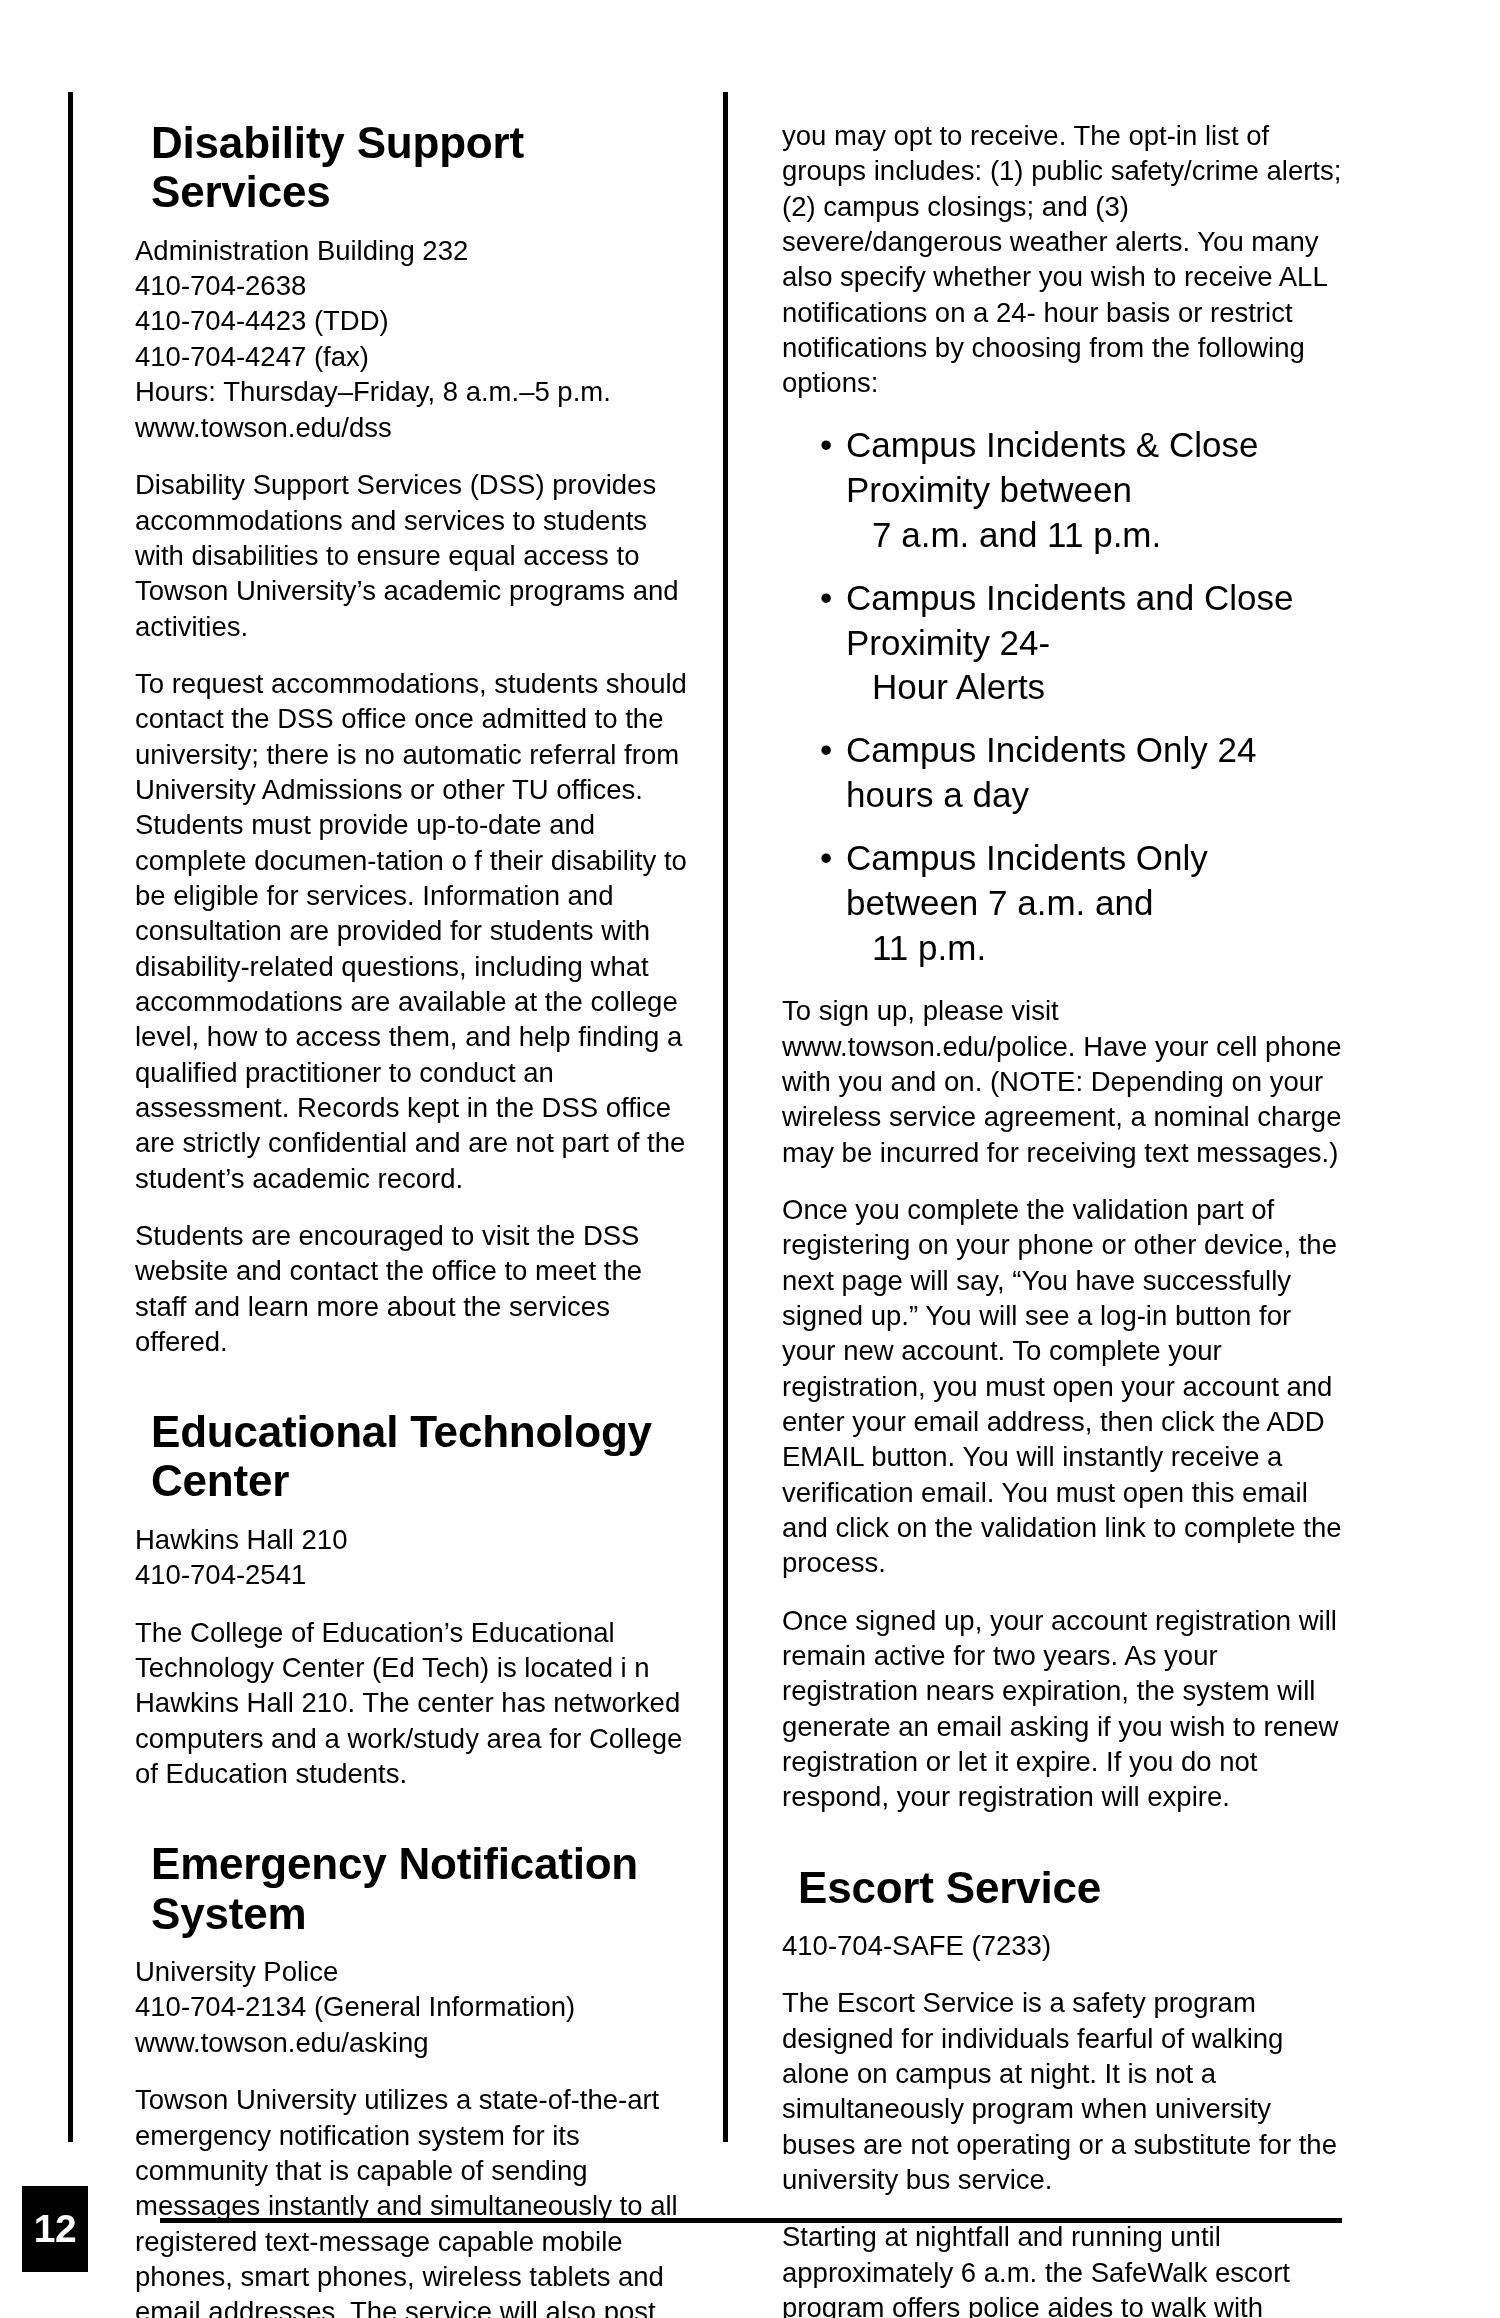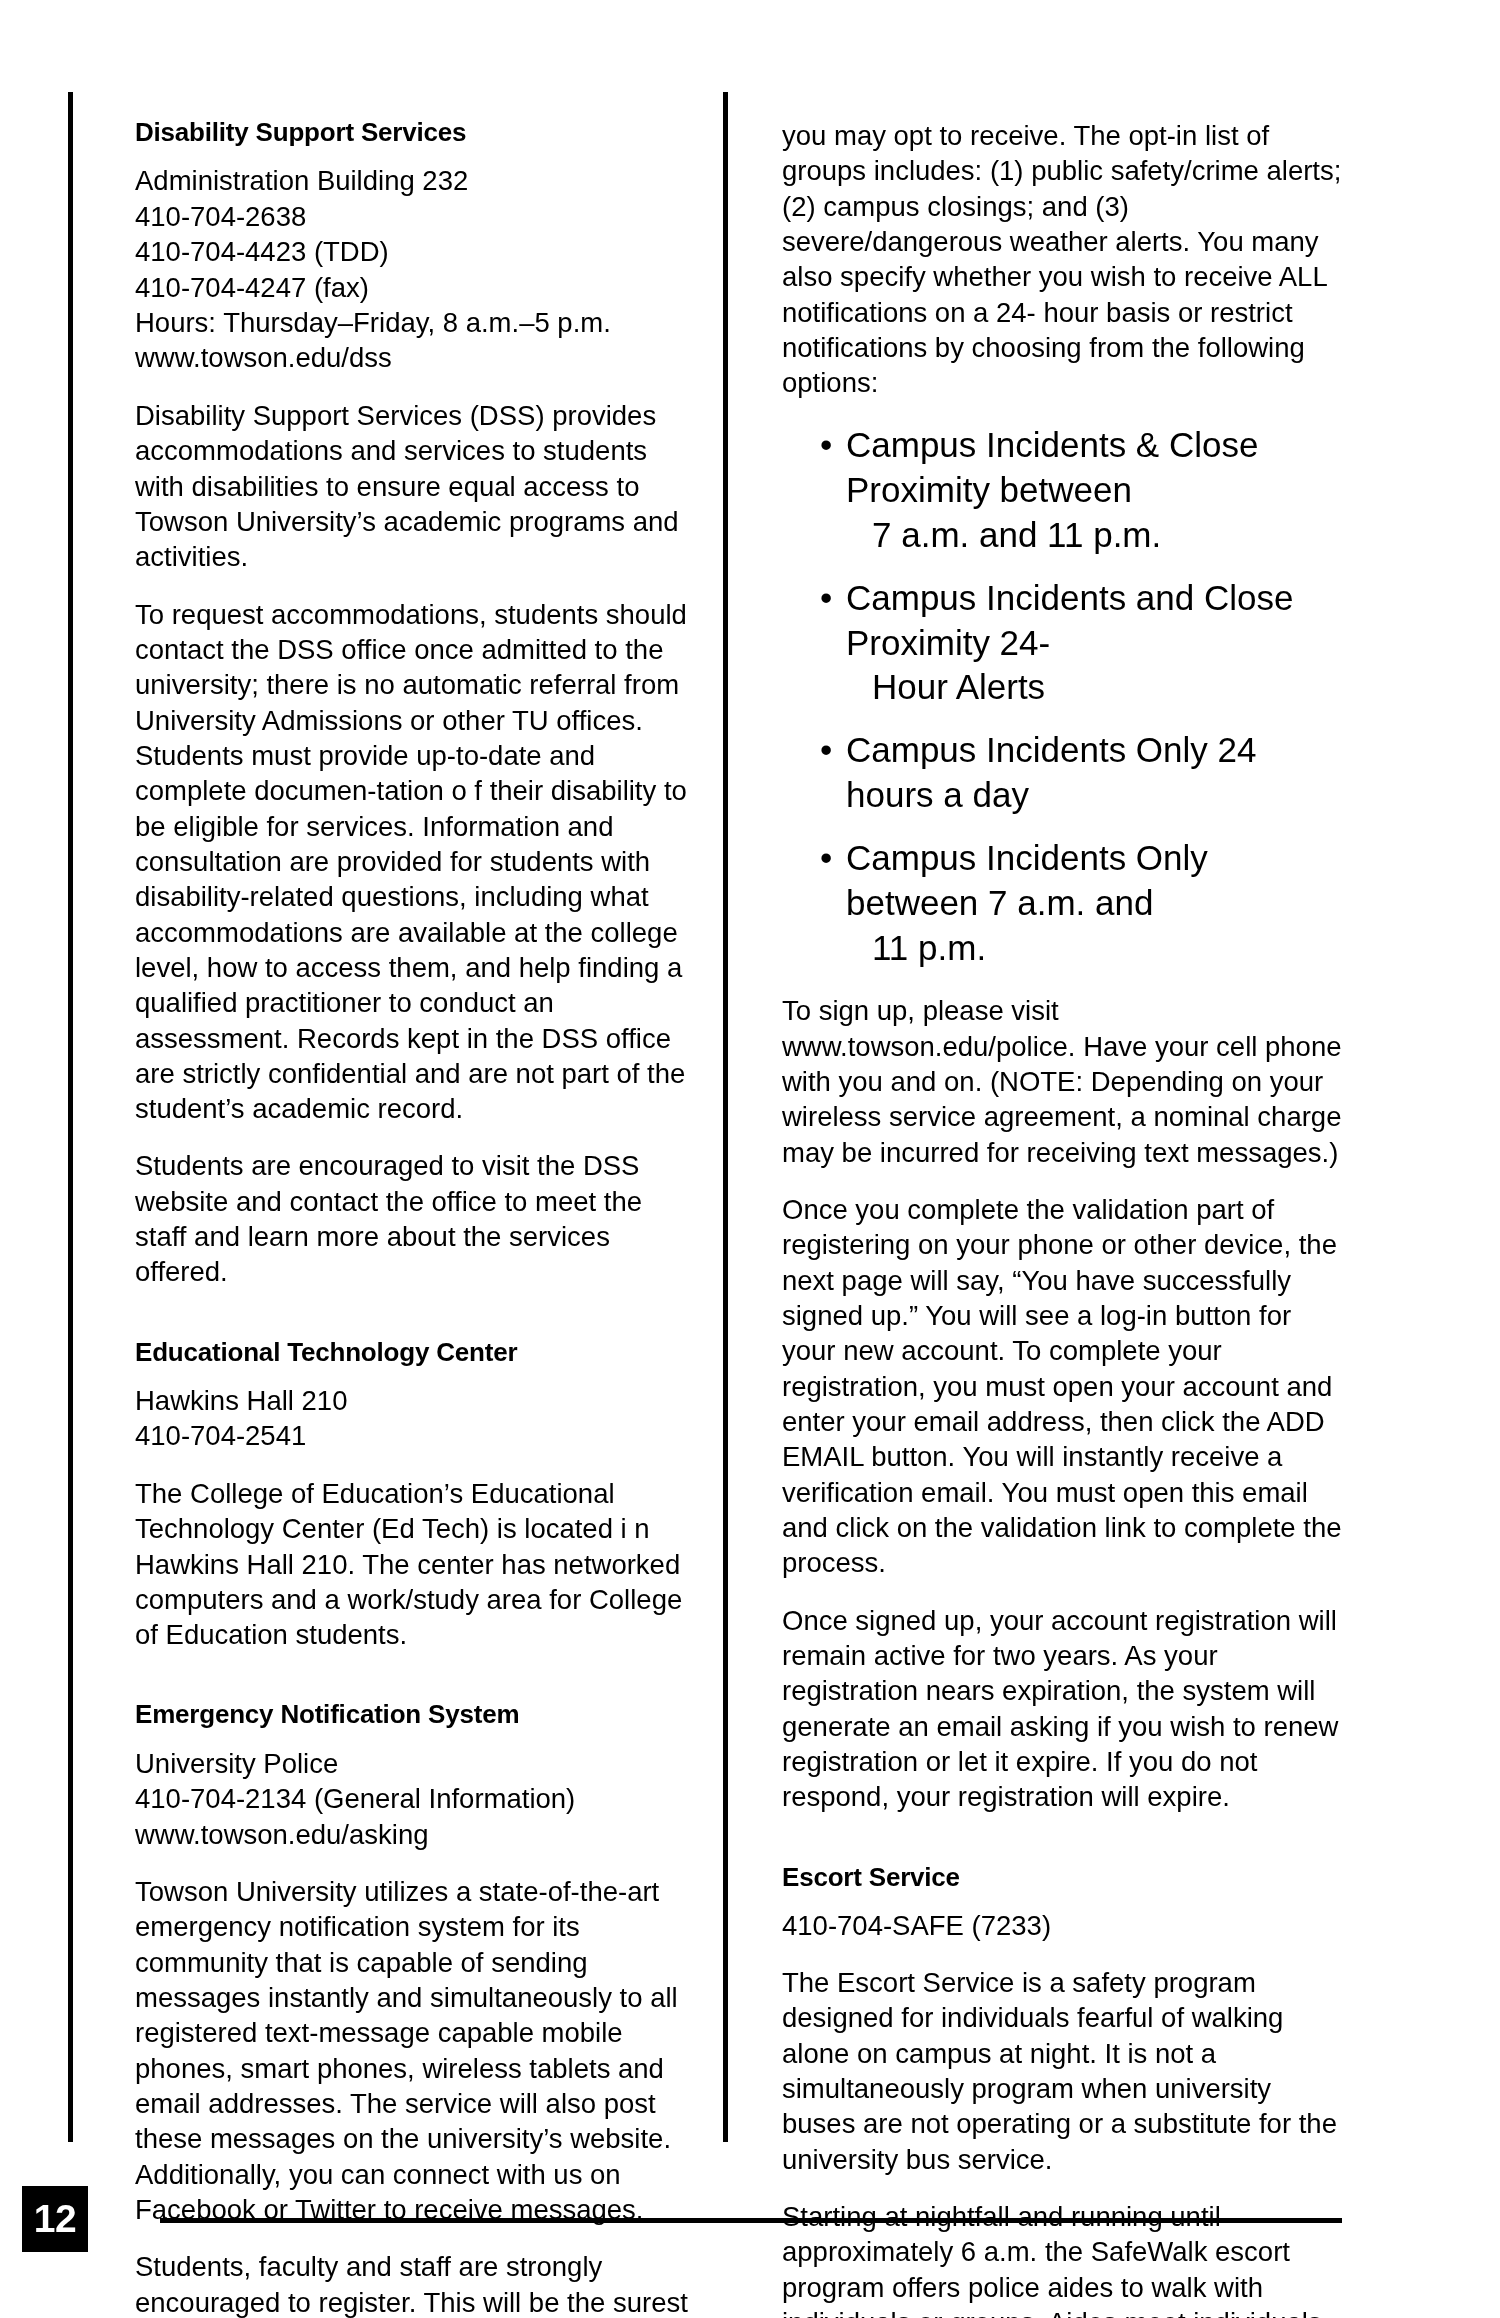--- a/index.html
+++ b/index.html
@@ -43,25 +43,25 @@
   .col {
     position: absolute;
     top: 118px;
     width: 560px;
   }
   .col-left  { left: 135px; }
   .col-right { left: 782px; }
 
   
   h2.section-title {
-    font-size: 26px;
+    font-size: 44px;
     font-weight: 700;
     line-height: 1.12;
     letter-spacing: -0.2px;
-    margin: 0 0 16px 0;
+    margin: 0 0 16px 16px;
   }
   .col-left  h2.section-title { margin-top: 0; }
   .spaced-title { margin-top: 48px !important; }
 
   .contact {
     font-size: 27.5px;
     line-height: 1.29;
     margin: 0 0 22px 0;
     font-weight: 400;
   }
@@ -112,21 +112,21 @@
     left: 0;
     bottom: 0;
     width: 1500px;
     height: 160px;
   }
   .page-num {
     position: absolute;
     left: 22px;
     top: 28px;
     width: 66px;
-    height: 66px;
+    height: 86px;
     background: #000;
     color: #fff;
     font-size: 39px;
     font-weight: 700;
     display: flex;
     align-items: center;
     justify-content: center;
     letter-spacing: -0.5px;
   }
   .footer-rule {

